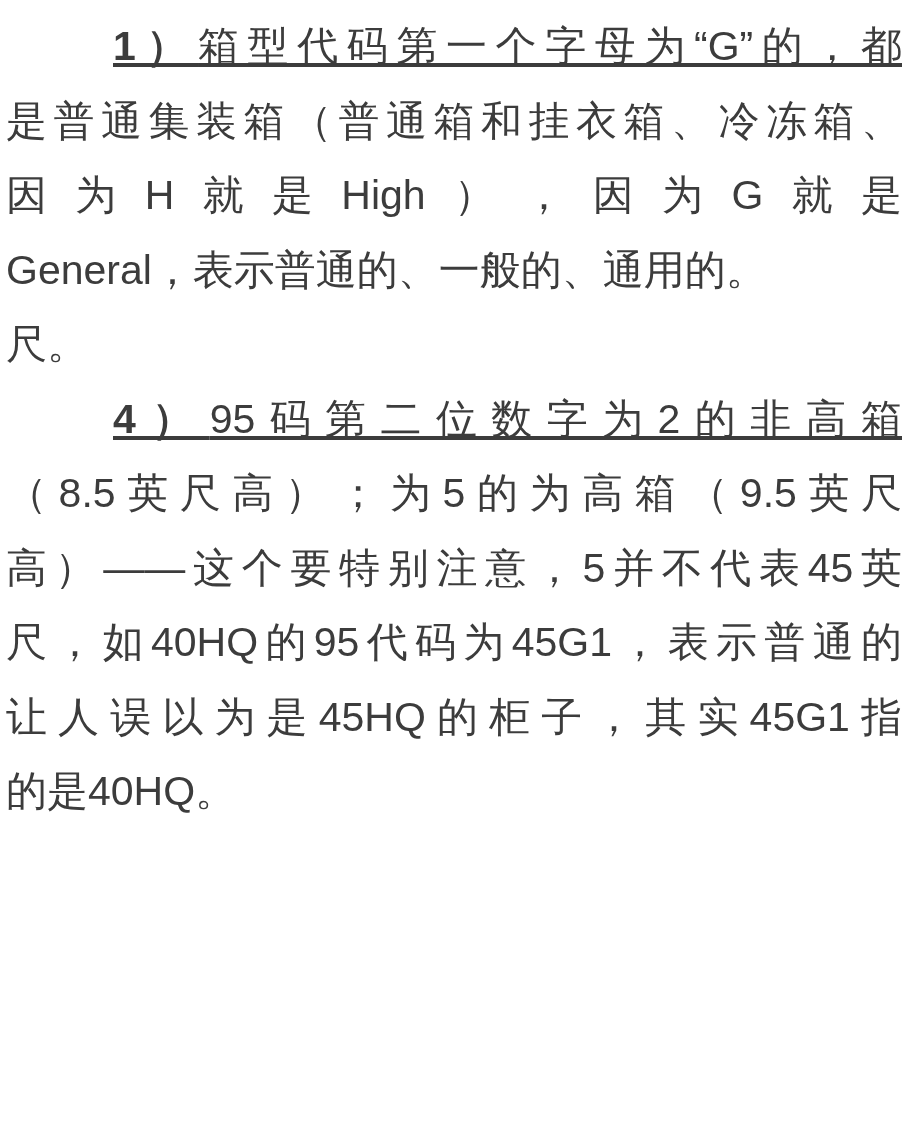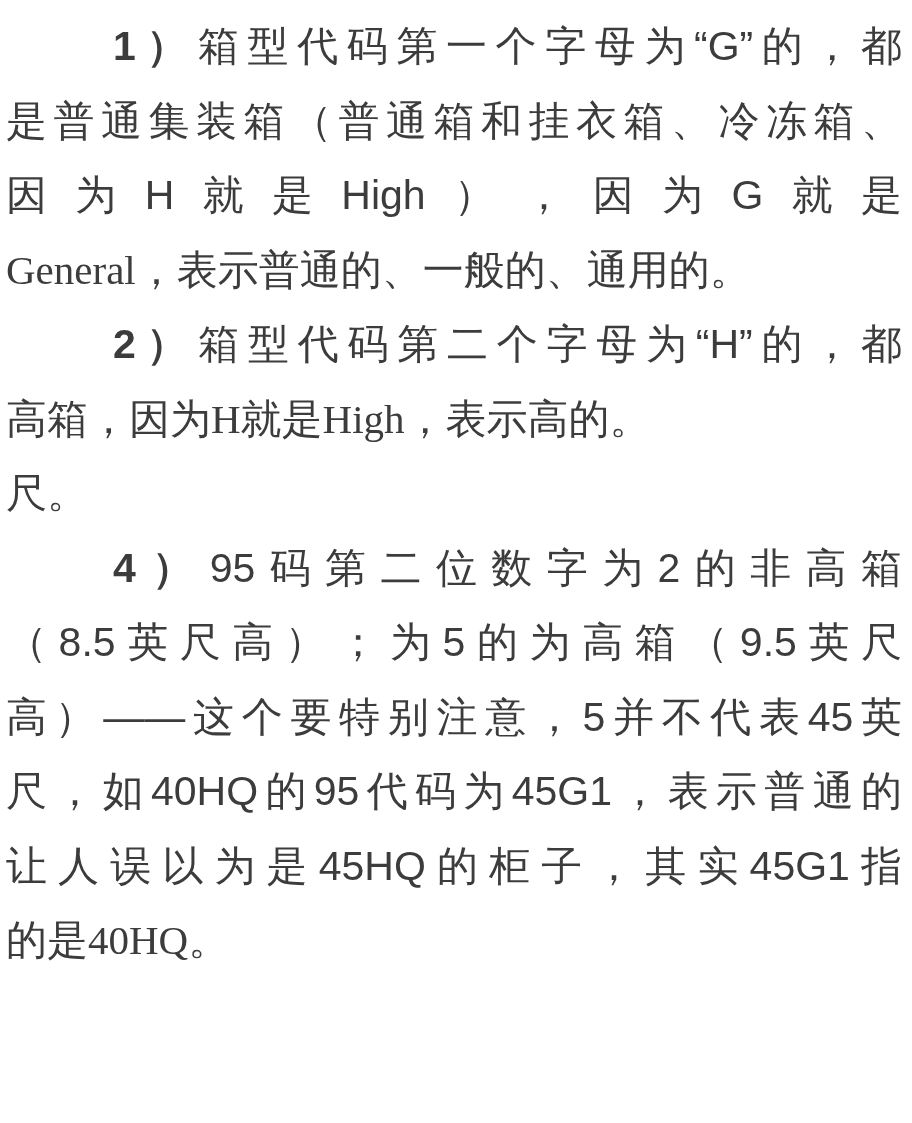--- a/index.html
+++ b/index.html
@@ -27,46 +27,42 @@
   }
   .line {
     text-align: justify;
     text-align-last: justify;
     -moz-text-align-last: justify;
     white-space: normal;
     overflow: hidden;
   }
   .line.last {
     text-align-last: left;
-    font-family: Liberation Serif, serif;
     -moz-text-align-last: left;
   }
   .line.first {
     text-indent: 107px;
+    text-decoration: underline;
   }
   .para-number {
     font-weight: 700;
     letter-spacing: 2px;
   }
 </style>
 </head>
 <body>
 
 <div class="article">
     <div class="paragraph">
       <div class="line first"><b class="para-number">1）</b>箱型代码第一个字母为“G”的，都</div>
       <div class="line">是普通集装箱（普通箱和挂衣箱、冷冻箱、</div>
       <div class="line">因为H就是High），因为G就是</div>
       <div class="line last">General，表示普通的、一般的、通用的。</div>
     </div>
     <div class="paragraph">
-      <div class="line first"><b class="para-number">2）</b>箱型代码第二个字母为“H”的，都</div>
-      <div class="line last">高箱，因为H就是High，表示高的。</div>
-    </div>
-    <div class="paragraph">
       <div class="line last">尺。</div>
     </div>
     <div class="paragraph">
       <div class="line first"><b class="para-number">4）</b>95码第二位数字为2的非高箱</div>
       <div class="line">（8.5英尺高）；为5的为高箱（9.5英尺</div>
       <div class="line">高）——这个要特别注意，5并不代表45英</div>
       <div class="line">尺，如40HQ的95代码为45G1，表示普通的</div>
       <div class="line">让人误以为是45HQ的柜子，其实45G1指</div>
       <div class="line last">的是40HQ。</div>
     </div>

